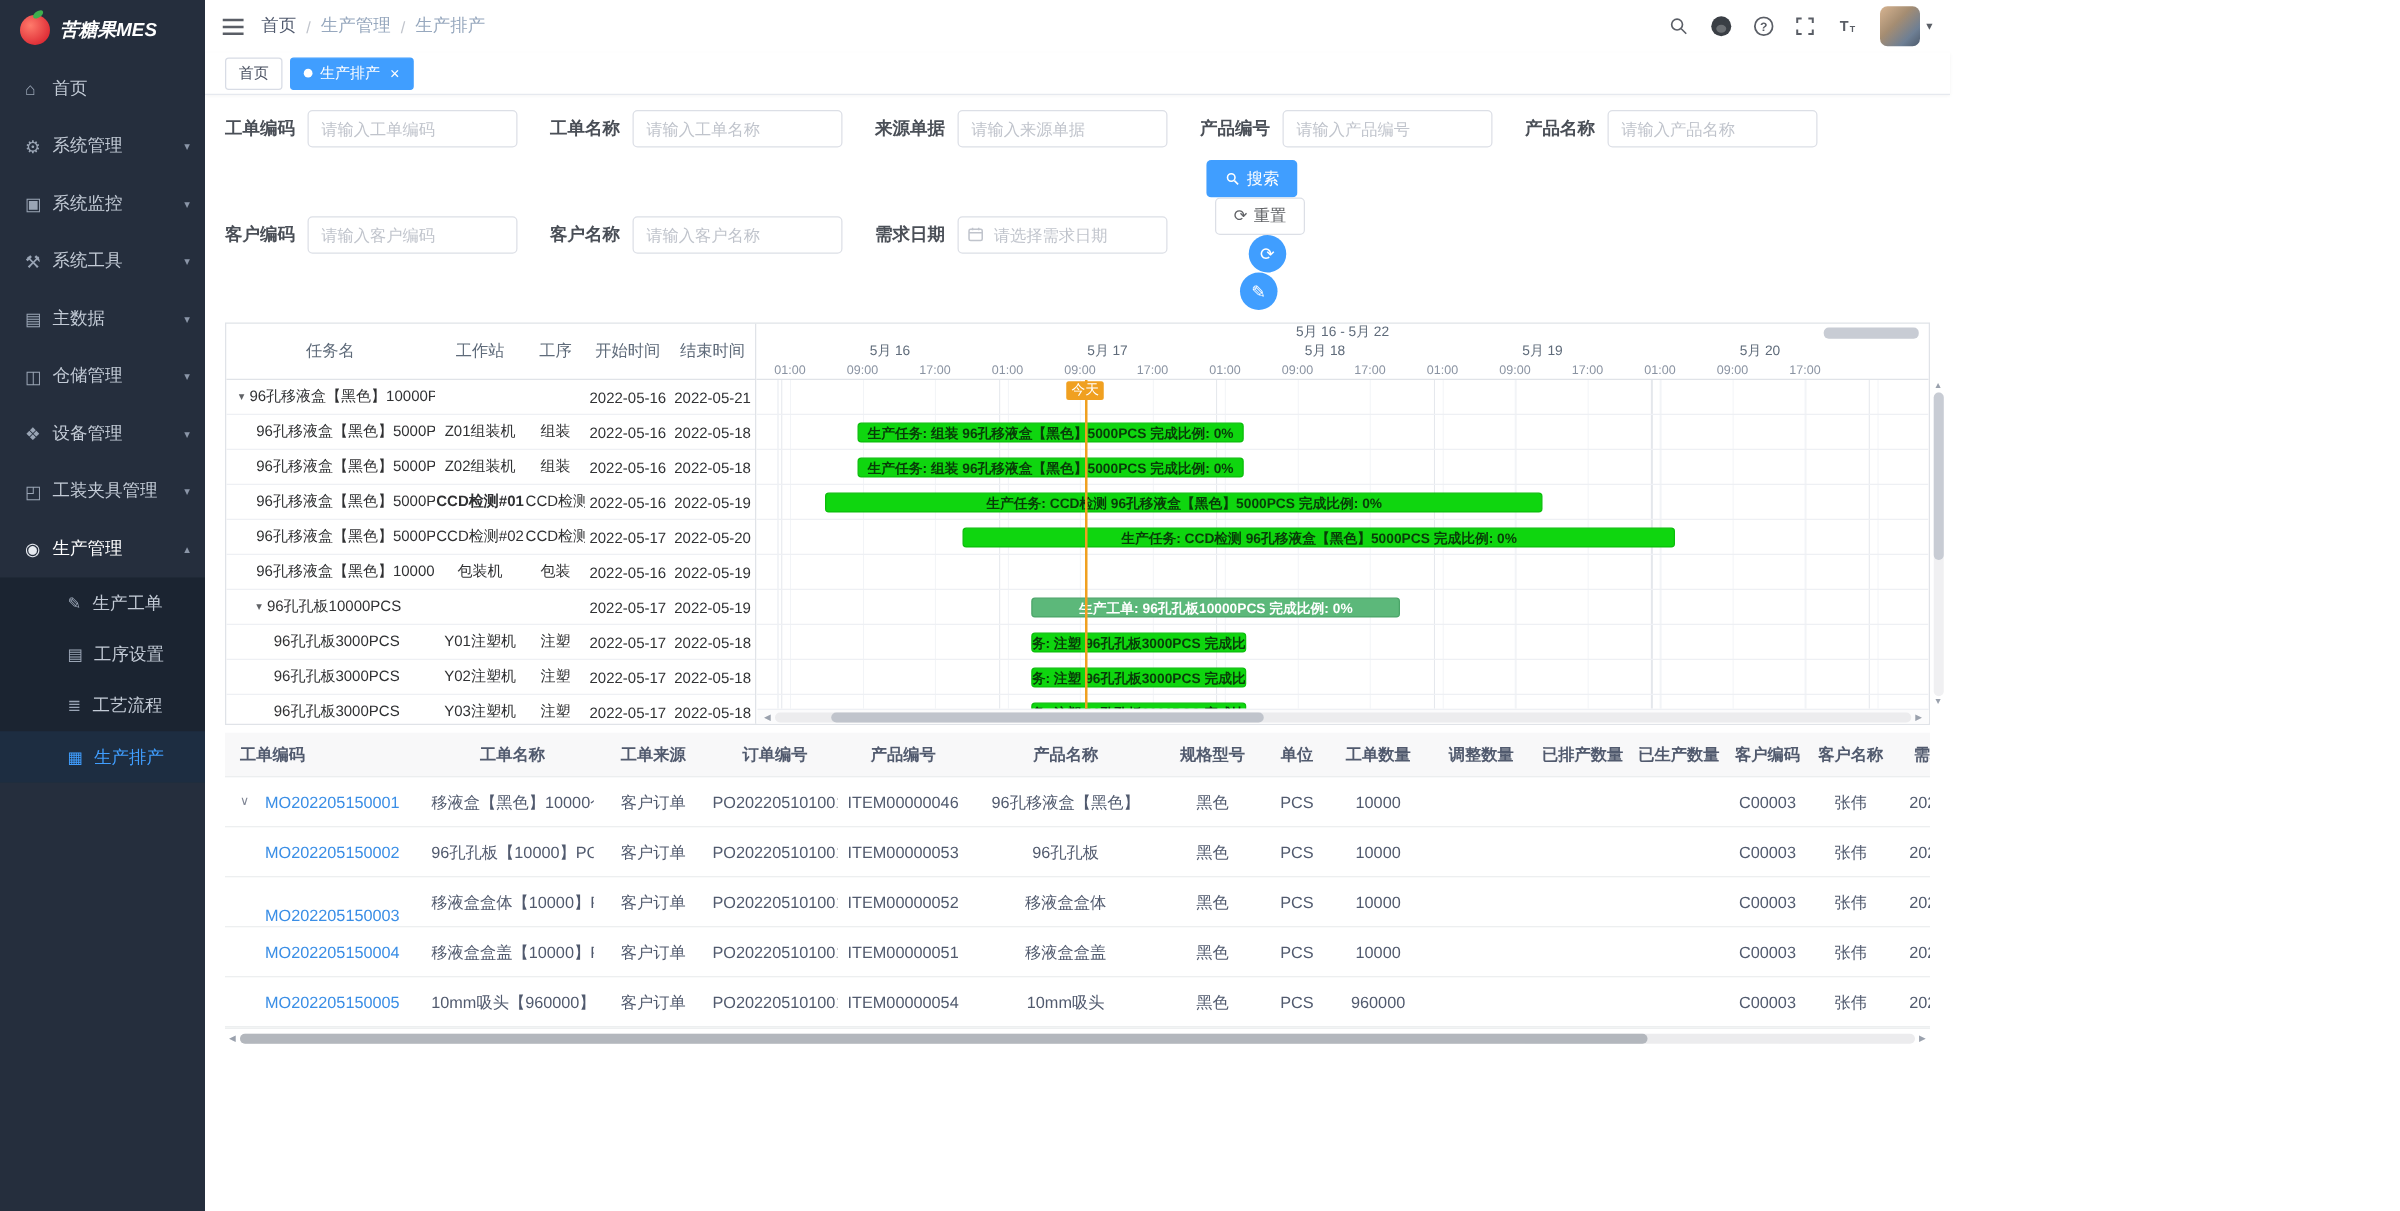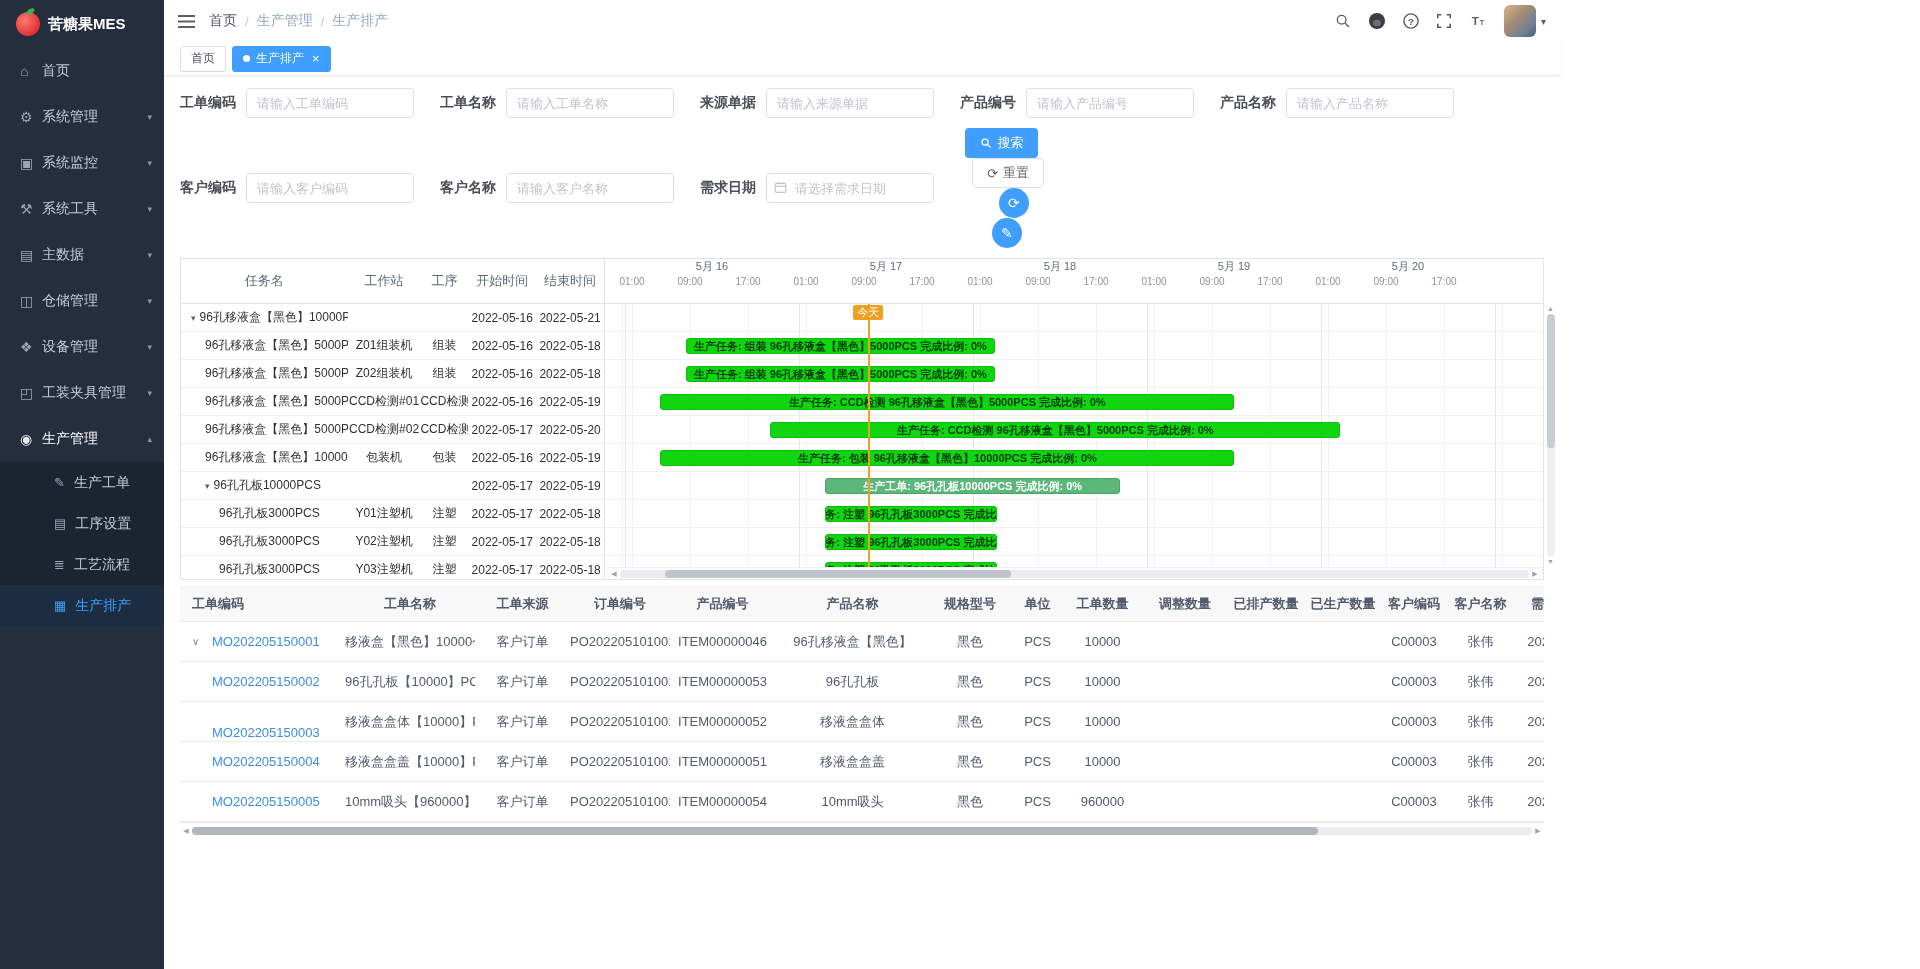--- a/index.html
+++ b/index.html
@@ -2,21 +2,21 @@
 <html><head>
 <meta charset="utf-8">
 <style>
   * { box-sizing: border-box; margin: 0; padding: 0; }
   html,body { width:1920px; height:969px; overflow:hidden; background:#fff;
     font-family:"Liberation Sans","DejaVu Sans",sans-serif; }
   .app { width:1560px; height:969px; display:flex; background:#fff; }
 
   
   .sidebar { width:164px; flex-shrink:0; background:#252e3d; color:#c3cbd6; display:flex; flex-direction:column; }
-  .logo { height:48px; display:flex; align-items:center; padding-left:16px; gap:8px; }
+  .logo { height:48px; display:flex; align-items:center; padding-left:16px; gap:8px;font-style:italic; }
   .logo-icon { width:24px; height:24px; border-radius:50%; position:relative; flex-shrink:0;
     background:radial-gradient(circle at 35% 35%, #ff7a6b, #d41324); }
   .logo-icon::after { content:""; position:absolute; top:-3px; left:10px; width:9px; height:5px;
     background:#3faf4e; border-radius:60% 40% 60% 40%; transform:rotate(-25deg); }
   .logo-text { color:#fff; font-weight:bold; font-size:15px; white-space:nowrap; }
   .menu-item { height:46px; display:flex; align-items:center; padding:0 12px 0 20px; font-size:14px; cursor:pointer; }
   .menu-item .mi-icon { width:22px; font-size:14px; color:#9aa5b5; flex-shrink:0; }
   .menu-item.active { color:#fff; }
   .menu-item.active .mi-icon { color:#e6eaf0; }
   .mi-label { white-space:nowrap; }
@@ -393,21 +393,21 @@
                 </div>
                 <div class="g-cell" style="width: 73px;">Z02组装机</div>
                 <div class="g-cell" style="width: 48px;">组装</div>
                 <div class="g-cell" style="width: 68px;">2022-05-16</div>
                 <div class="g-cell" style="width: 68px;">2022-05-18</div>
               </div>
               <div class="g-row">
                 <div class="g-cell g-name" style="width: 167px; padding-left: 24px;">
                   <span>96孔移液盒【黑色】5000PCS</span>
                 </div>
-                <div class="g-cell" style="width: 73px;">CCD检测#01</div>
+                <div class="g-cell" style="width: 73px; font-weight: bold;">CCD检测#01</div>
                 <div class="g-cell" style="width: 48px;">CCD检测</div>
                 <div class="g-cell" style="width: 68px;">2022-05-16</div>
                 <div class="g-cell" style="width: 68px;">2022-05-19</div>
               </div>
               <div class="g-row">
                 <div class="g-cell g-name" style="width: 167px; padding-left: 24px;">
                   <span>96孔移液盒【黑色】5000PCS</span>
                 </div>
                 <div class="g-cell" style="width: 73px;">CCD检测#02</div>
                 <div class="g-cell" style="width: 48px;">CCD检测</div>
@@ -457,20 +457,24 @@
                 </div>
                 <div class="g-cell" style="width: 73px;">Y03注塑机</div>
                 <div class="g-cell" style="width: 48px;">注塑</div>
                 <div class="g-cell" style="width: 68px;">2022-05-17</div>
                 <div class="g-cell" style="width: 68px;">2022-05-18</div>
               </div>
             </div>
         </div>
         <div class="gantt-right">
           <div class="gr-header">
+            <div class="range-row">
+              <span>5月 16 - 5月 22</span>
+              <span class="range-thumb"></span>
+            </div>
             <div class="days-row" id="days-row">
                 <span class="day-label" style="left: 107px;">5月 16</span>
                 <span class="day-label" style="left: 281px;">5月 17</span>
                 <span class="day-label" style="left: 455px;">5月 18</span>
                 <span class="day-label" style="left: 629px;">5月 19</span>
                 <span class="day-label" style="left: 803px;">5月 20</span>
               </div>
             <div class="times-row" id="times-row">
                 <span class="time-label" style="left: 27px;">01:00</span>
                 <span class="time-label" style="left: 85px;">09:00</span>
@@ -498,21 +502,20 @@
               <div class="gr-row"></div>
               <div class="gr-row"></div>
               <div class="gr-row"></div>
               <div class="gr-row"></div>
               <div class="gr-row"></div>
               <div class="bars">
                 <div class="bar task" style="left: 8.6%; width: 33%; top: 34px;">生产任务: 组装 96孔移液盒【黑色】5000PCS 完成比例: 0%</div>
                 <div class="bar task" style="left: 8.6%; width: 33%; top: 62px;">生产任务: 组装 96孔移液盒【黑色】5000PCS 完成比例: 0%</div>
                 <div class="bar task" style="left: 5.9%; width: 61.2%; top: 90px;">生产任务: CCD检测 96孔移液盒【黑色】5000PCS 完成比例: 0%</div>
                 <div class="bar task" style="left: 17.6%; width: 60.8%; top: 118px;">生产任务: CCD检测 96孔移液盒【黑色】5000PCS 完成比例: 0%</div>
-                <div class="bar task" style="left: 5.9%; width: 61.2%; top: 146px;">生产任务: 包装 96孔移液盒【黑色】10000PCS 完成比例: 0%</div>
                 <div class="bar order" style="left: 23.5%; width: 31.4%; top: 174px;">生产工单: 96孔孔板10000PCS 完成比例: 0%</div>
                 <div class="bar task" style="left: 23.5%; width: 18.3%; top: 202px;">生产任务: 注塑 96孔孔板3000PCS 完成比例: 0%</div>
                 <div class="bar task" style="left: 23.5%; width: 18.3%; top: 230px;">生产任务: 注塑 96孔孔板3000PCS 完成比例: 0%</div>
                 <div class="bar task" style="left: 23.5%; width: 18.3%; top: 258px;">生产任务: 注塑 96孔孔板3000PCS 完成比例: 0%</div>
               </div>
               <div class="today-line" style="left: 28.06%;"></div>
               <div class="today-label" style="left: 28.06%;">今天</div>
             </div>
         </div>
         <div class="gantt-hscroll">

